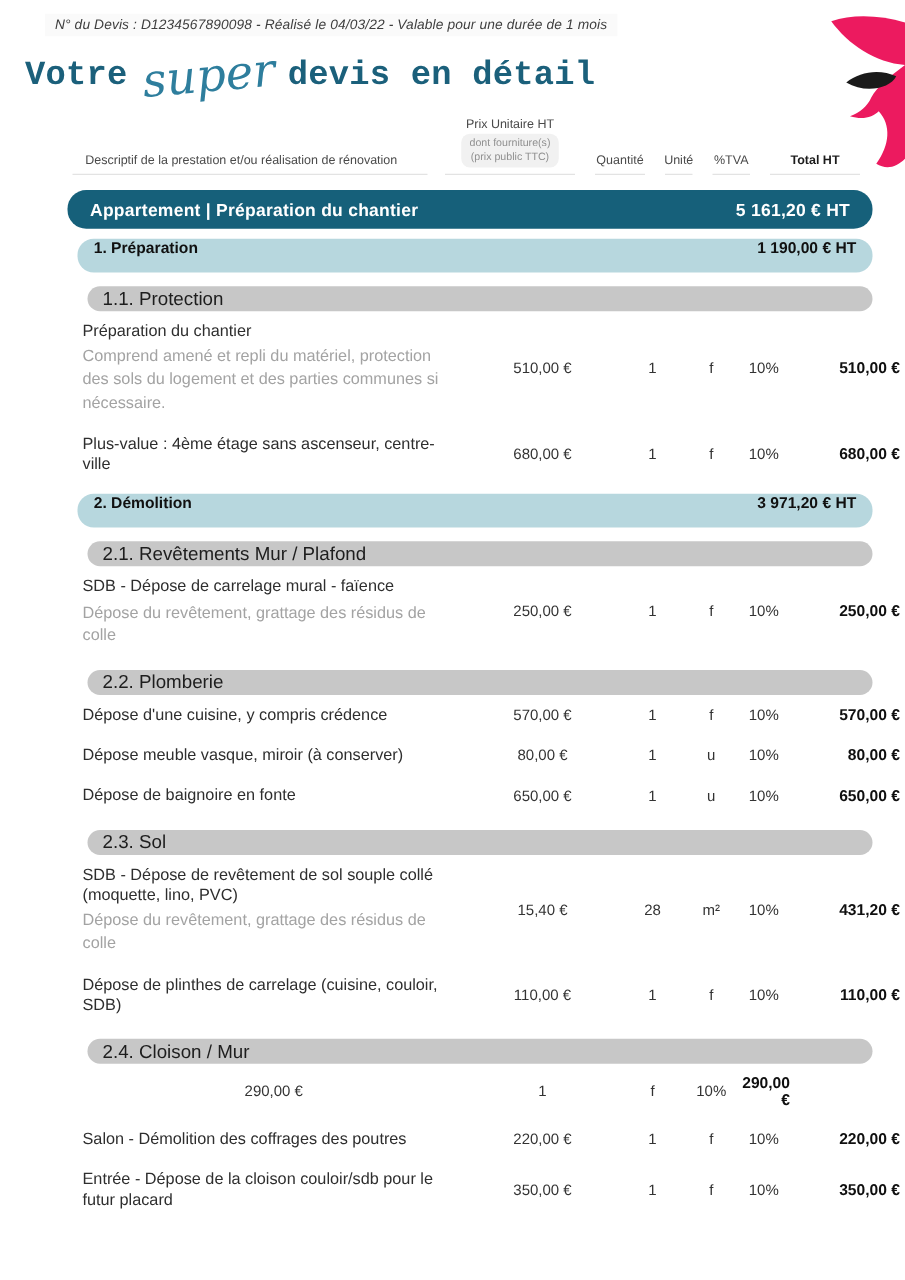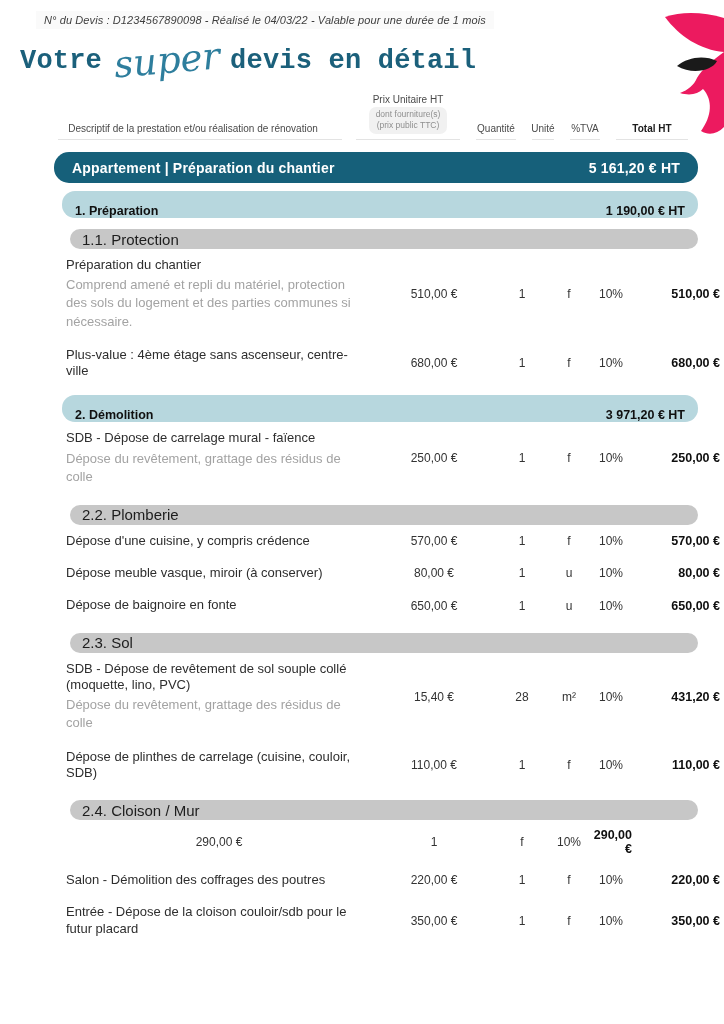--- a/index.html
+++ b/index.html
@@ -36,21 +36,21 @@
   .th-total { font-weight:700; color:#1c1c1c; }
 
   
   .content { position:absolute; top:152px; left:0; right:0;margin-left:26px; }
 
   .lot-bar { margin:0 26px 0 28px; height:31px; border-radius:15px; background:#16607A;
              color:#fff; display:flex; justify-content:space-between; align-items:center;
              padding:0 18px; font-size:14px; font-weight:700; letter-spacing:.2px; }
 
   .sec-bar { margin:8px 26px 0 36px; height:27px; border-radius:13px; background:#B7D7DE;
-             display:flex; justify-content:space-between; align-items:flex-end;
+             display:flex; justify-content:space-between; align-items:flex-start;
              padding:0 13px; font-size:12.5px; font-weight:700; color:#101010; }
 
   .sub-bar { margin:11px 26px 0 44px; height:20px; border-radius:12px; background:#C7C7C7;
              display:flex; align-items:center; padding:0 12px; font-size:15px;
              font-weight:500; color:#1d1d1d; }
 
   .item-row { padding:8px 0; align-items:center; }
   .item-row:first-of-type { padding-top:10px; }
   .cell.desc { padding-right:18px; padding-left:2px; }
   .item-label { font-size:13px; color:#2e2e2e; font-weight:500; line-height:1.25; }
@@ -146,20 +146,23 @@
           <div class="cell num">680,00 €</div>
           <div class="cell num">1</div>
           <div class="cell num">f</div>
           <div class="cell num">10%</div>
           <div class="cell total">680,00 €</div>
         </div>
         <div class="sec-bar">
           <div class="">2. Démolition</div>
           <div class="">3 971,20 € HT</div>
         </div>
+        <div class="sub-bar">
+          <div class="">2.1. Revêtements Mur / Plafond</div>
+        </div>
         <div class="item-row cols">
           <div class="cell desc">
             <div class="item-label">SDB - Dépose de carrelage mural - faïence</div>
             <div class="item-note">Dépose du revêtement, grattage des résidus de colle</div>
           </div>
           <div class="cell num">250,00 €</div>
           <div class="cell num">1</div>
           <div class="cell num">f</div>
           <div class="cell num">10%</div>
           <div class="cell total">250,00 €</div>

